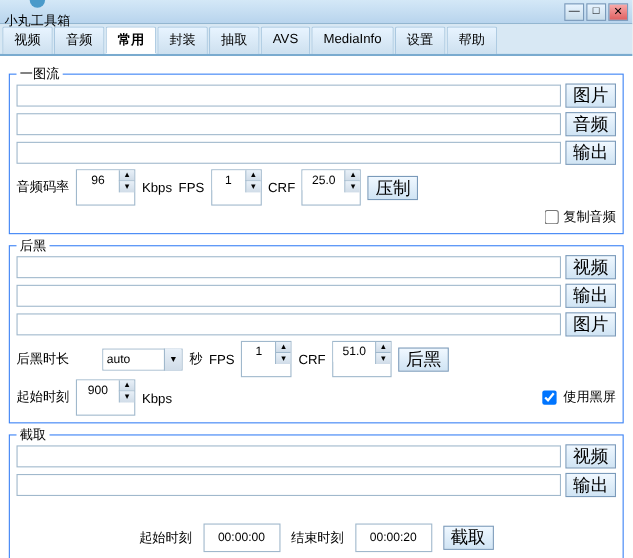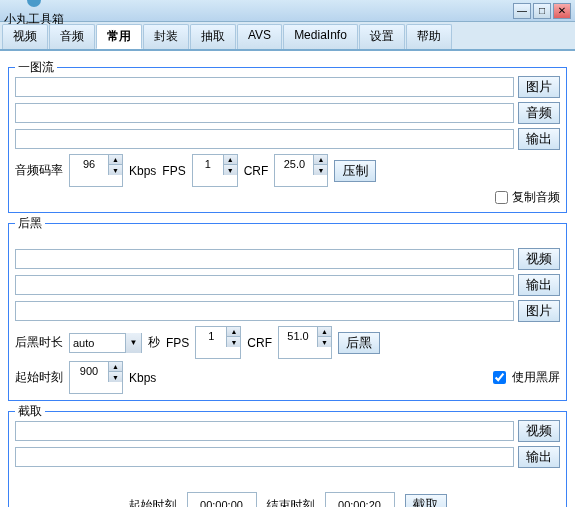--- a/index.html
+++ b/index.html
@@ -119,21 +119,21 @@
       width: 50px;
       padding: 12px 3px;
       font-size: 11px;
       text-align: center;
     }
     .btn {
       border: 1px solid #7a9aba;
       background: linear-gradient(to bottom, #f0f8ff, #d0e4f4);
       height: 22px;
       min-width: 42px;
-      font-size: 13px;
+      font-size: 16px;
       cursor: pointer;
       padding: 0 6px;
       white-space: nowrap;
     }
     .label {
       font-size: 12px;
       white-space: nowrap;
       color: #000;
     }
     .spinner-wrapper {
@@ -183,20 +183,21 @@
       justify-content: flex-end;
       gap: 4px;
       margin-top: 2px;
     }
     .dropdown-wrapper {
       display: flex;
       align-items: center;
       border: 1px solid #a0b8cc;
       background: white;
       height: 20px;
+      margin-left: 24px;
     }
     .dropdown-input {
       border: none;
       width: 55px;
       font-size: 11px;
       padding: 0 3px;
       height: 18px;
       outline: none;
     }
     .dropdown-btn {
@@ -285,21 +286,21 @@
       </div>
       <button class="btn">压制</button>
     </div>
 
     <div class="checkbox-row">
       <input type="checkbox" style="">
       <span class="label">复制音频</span>
     </div>
   </div>
 
-  <div class="section" style="padding-top: 24px; margin-top: 10px;">
+  <div class="section" style="padding-top: 8px; margin-top: 10px;">
     <span class="section-title">后黑</span>
 
     <div class="row">
       <input class="input-field" type="text" value="" style="">
       <button class="btn">视频</button>
     </div>
     <div class="row">
       <input class="input-field" type="text" value="" style="">
       <button class="btn">输出</button>
     </div>

